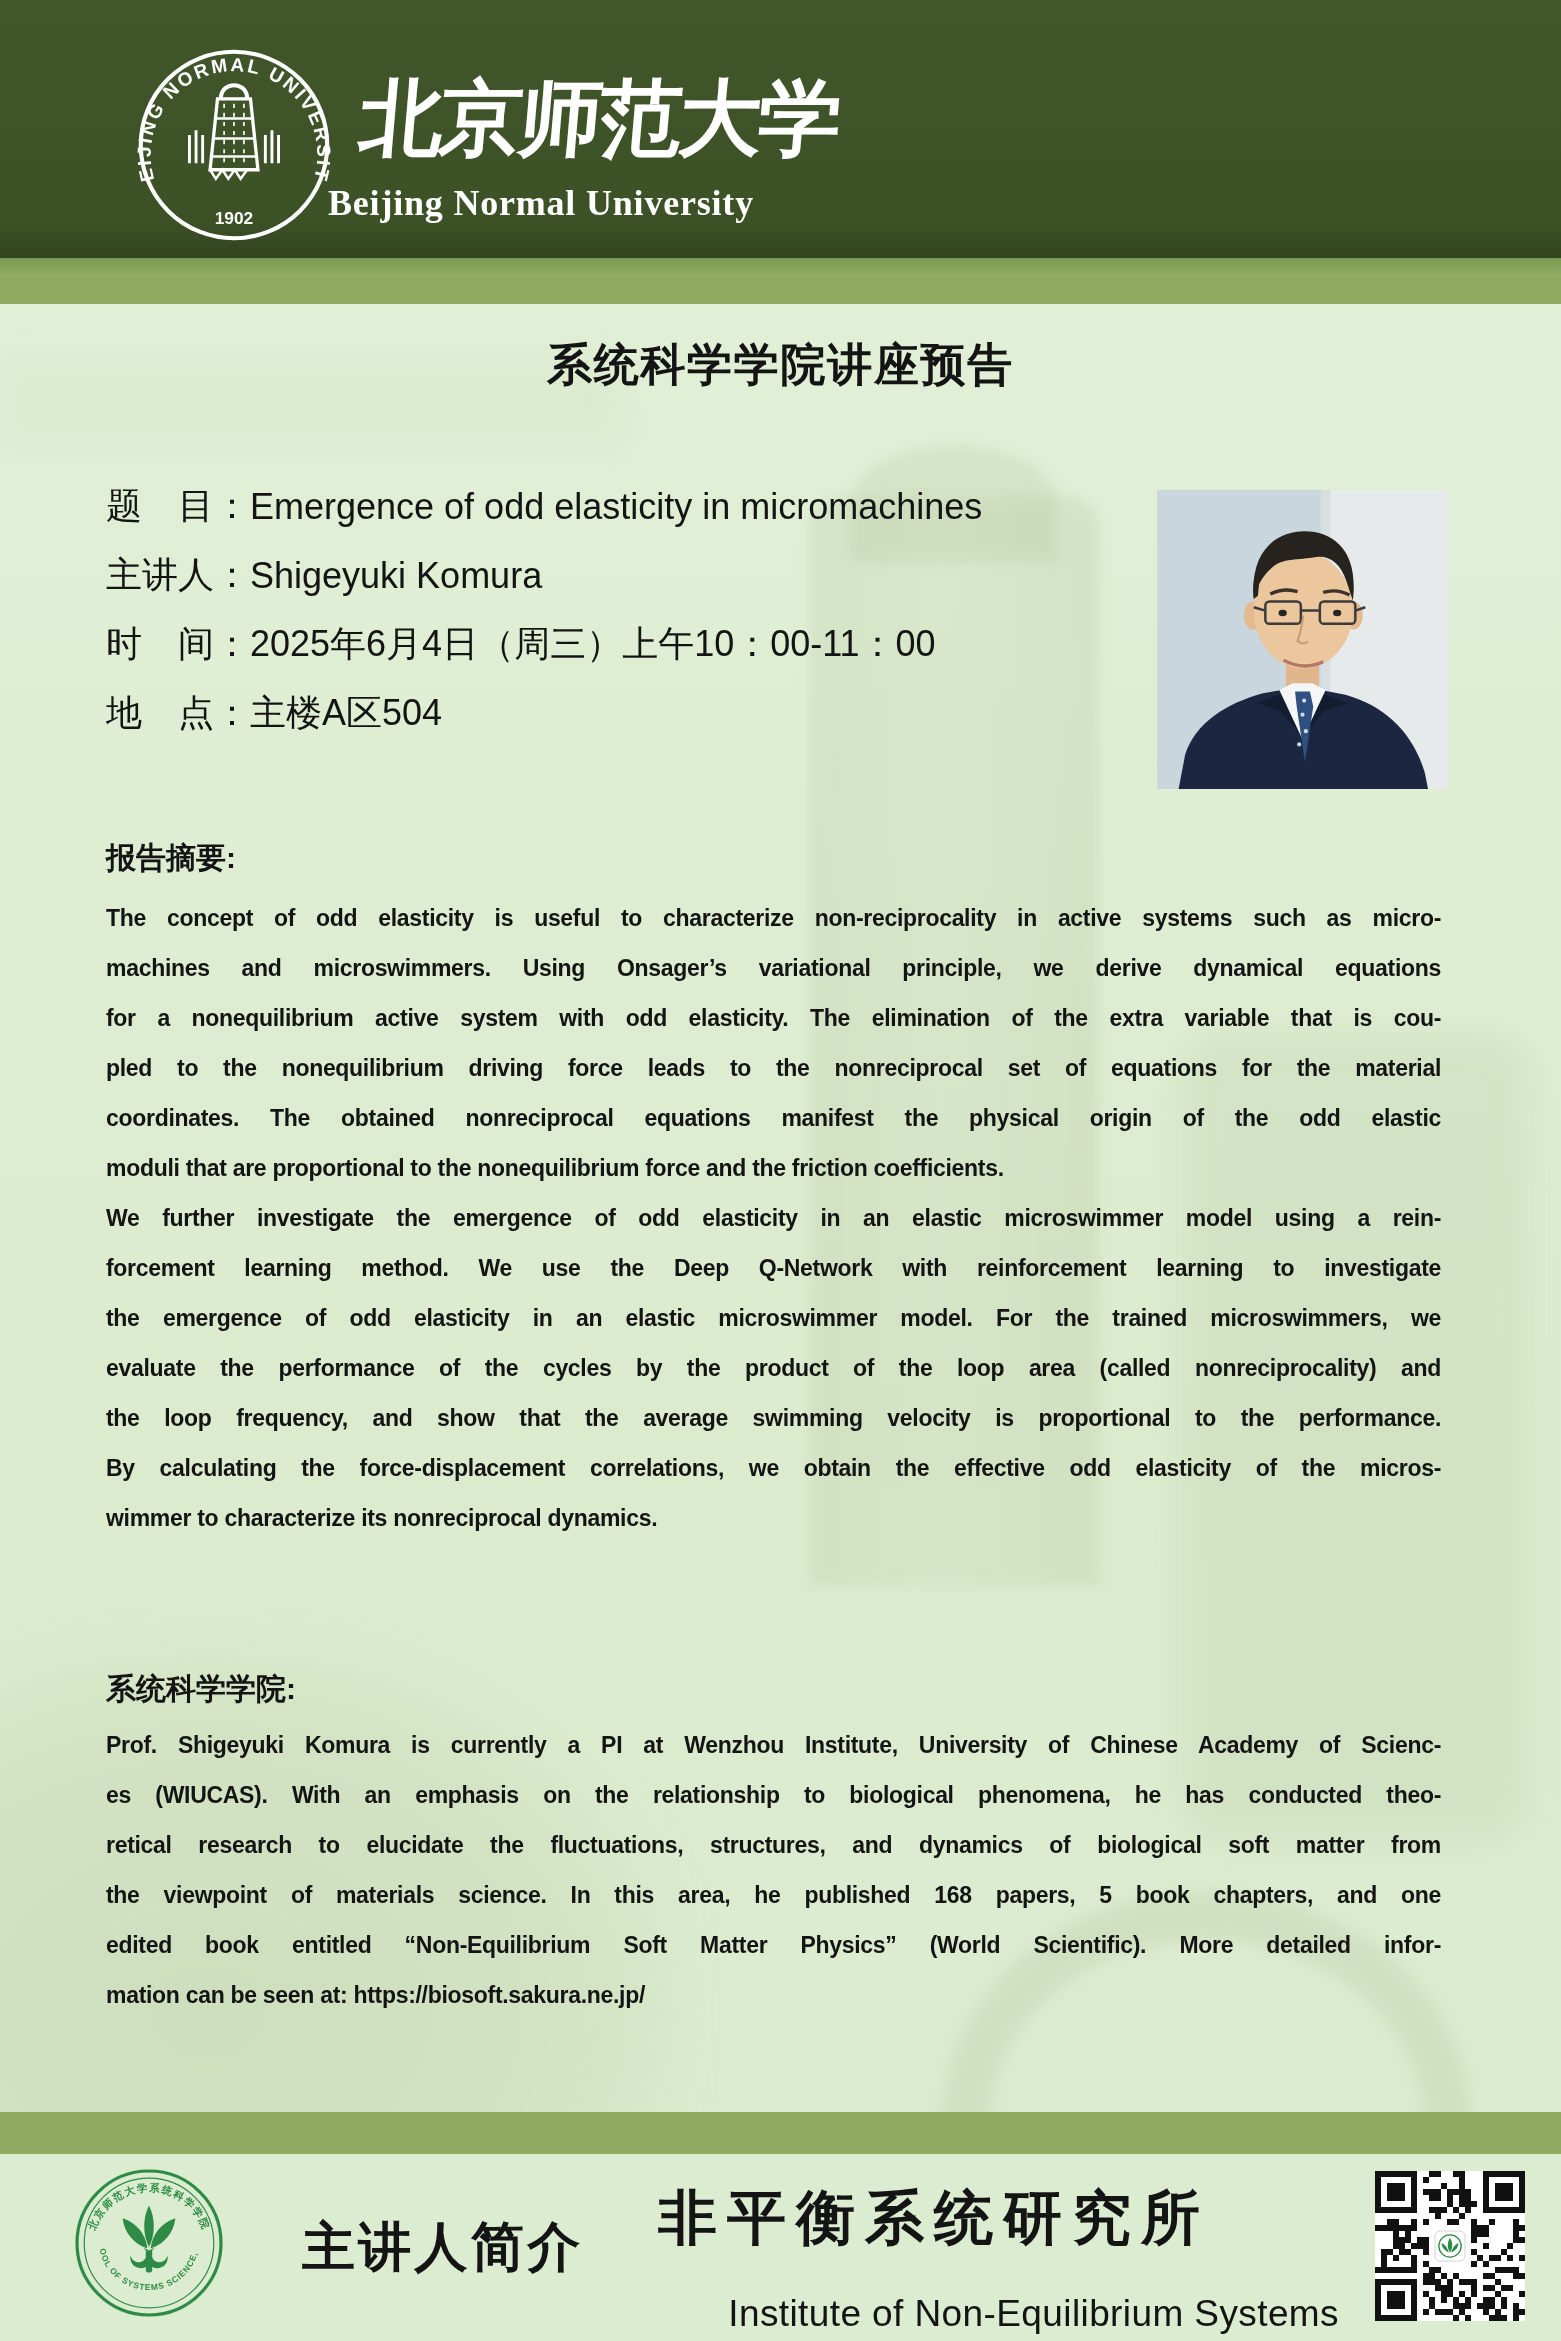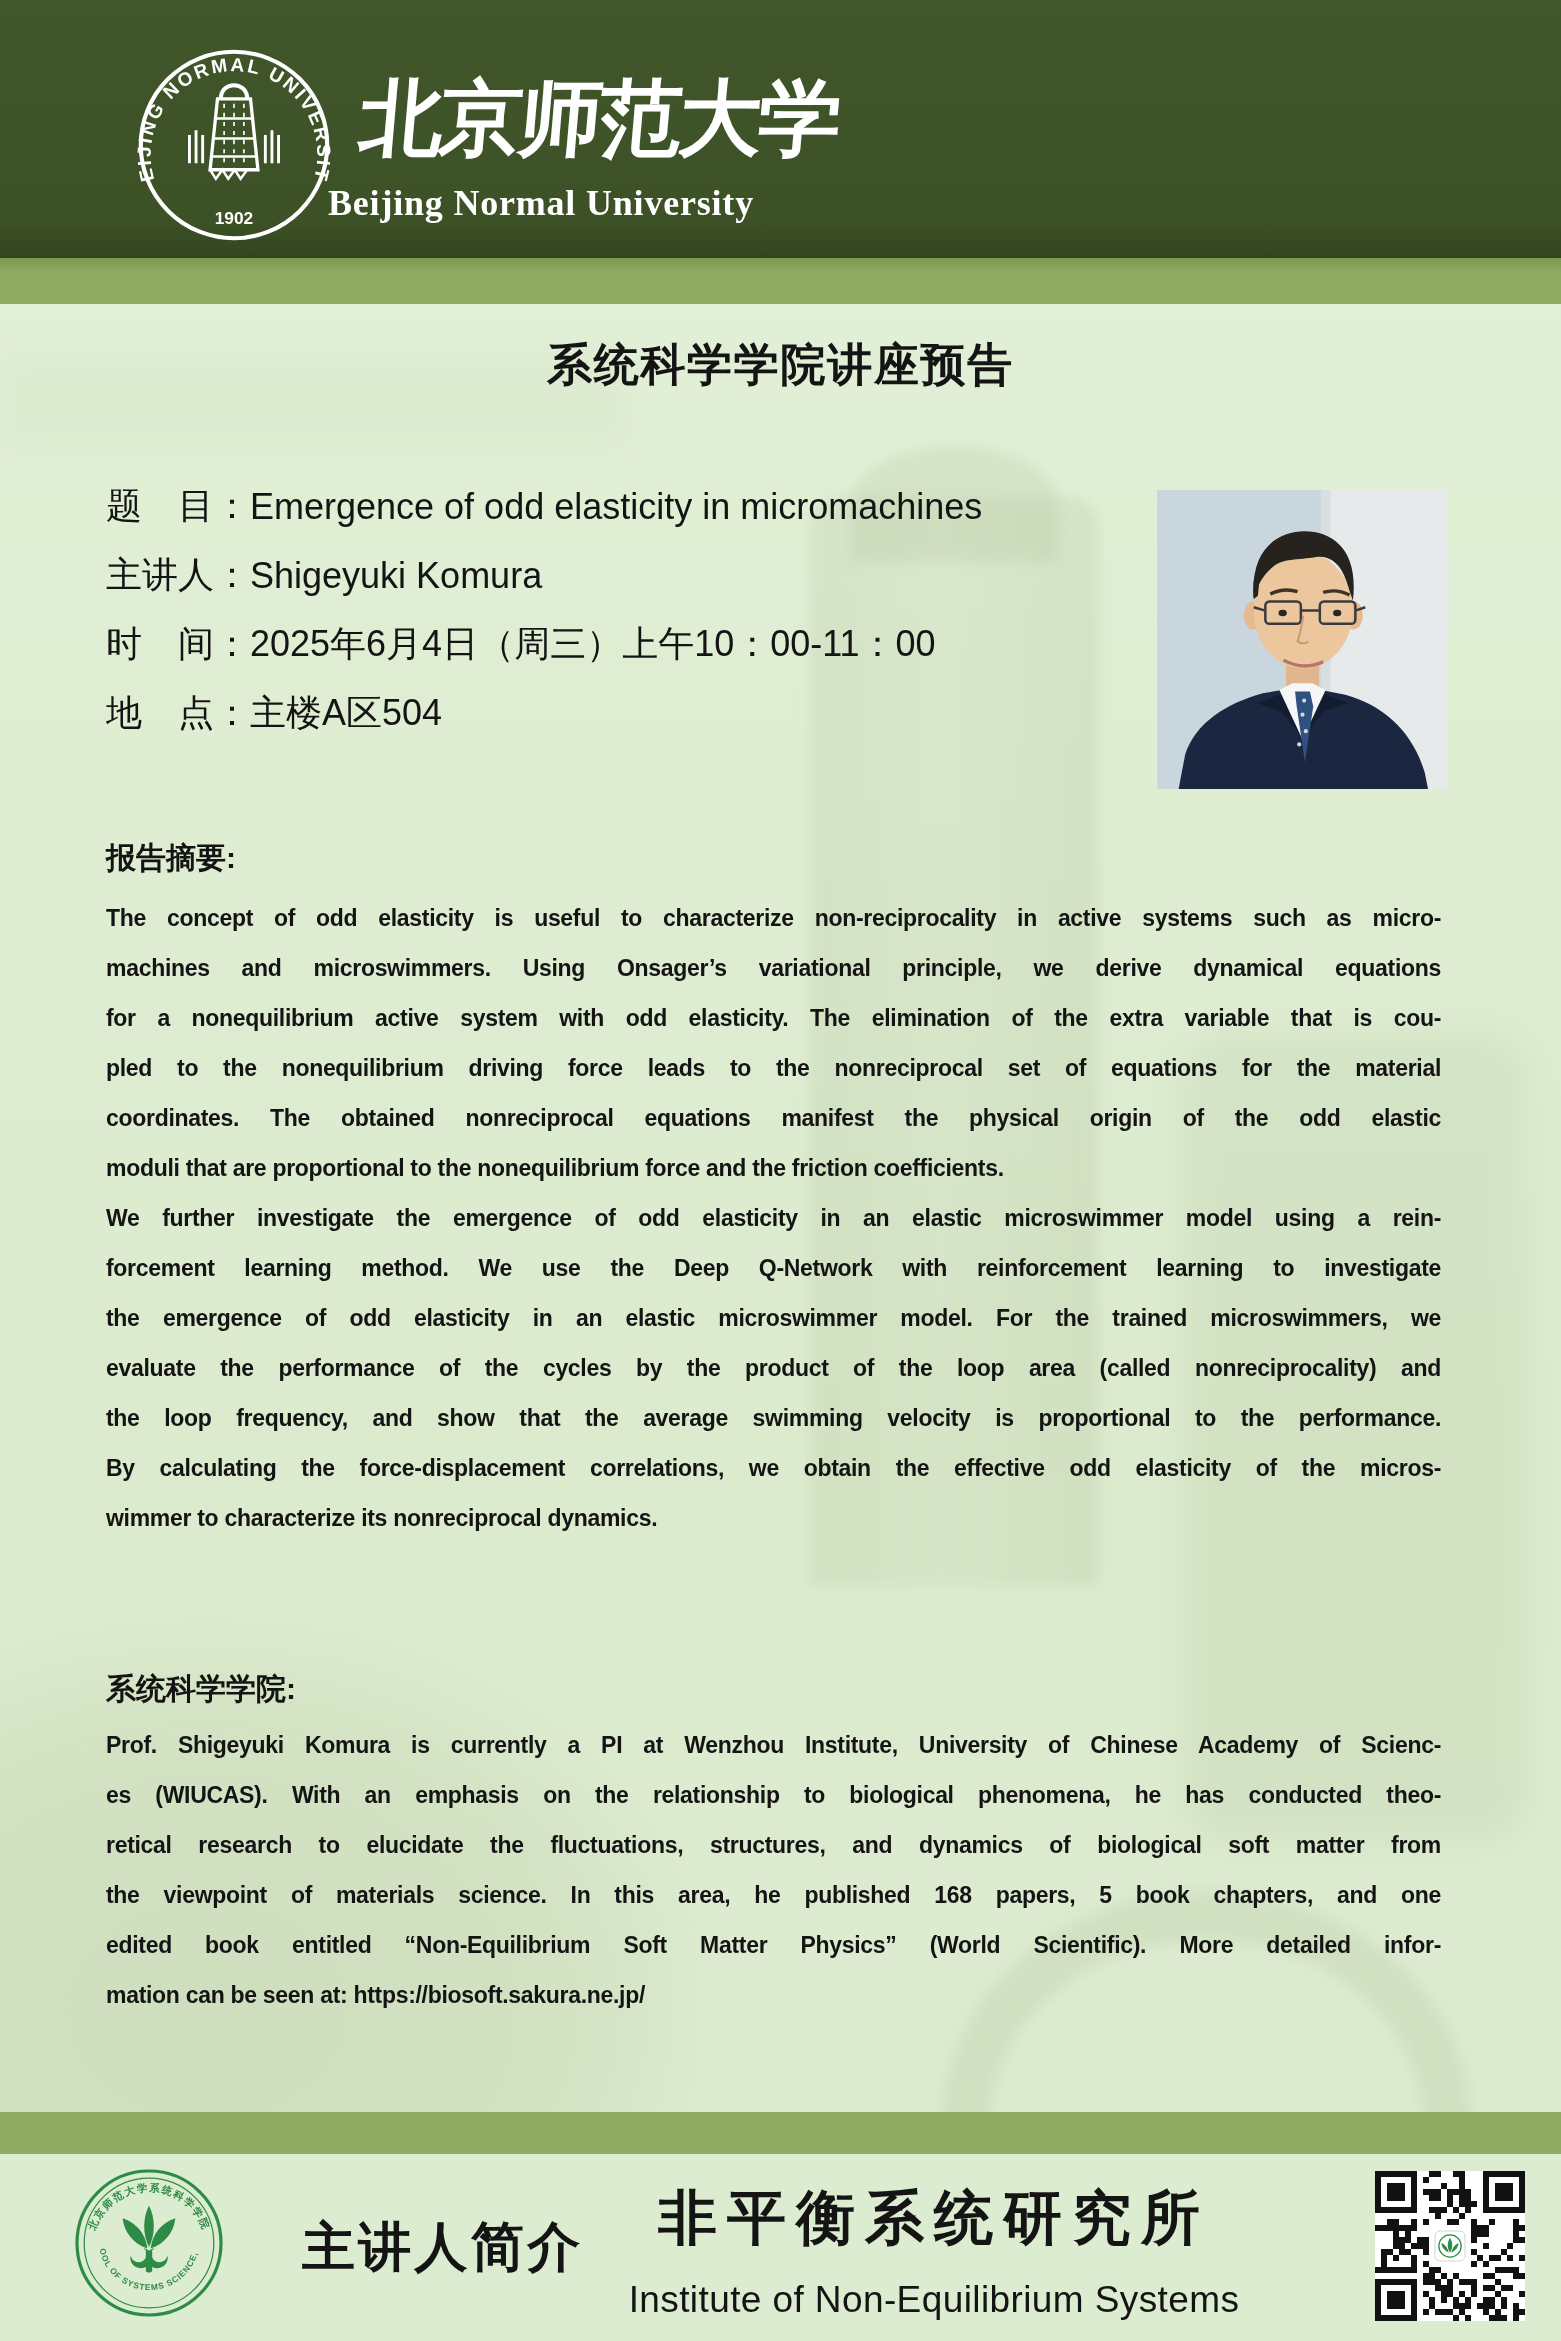--- a/index.html
+++ b/index.html
@@ -46,21 +46,21 @@
   .tb-bio{top:1720px;}
   .tline{height:50px;line-height:50px;font-size:23px;font-weight:bold;letter-spacing:-0.3px;
     white-space:nowrap;text-align:justify;text-align-last:justify;}
   .tline.end{text-align:right;text-align-last:left;}
   
   .footer{position:absolute;left:0;top:2154px;width:100%;height:188px;background:#dcecd0;z-index:3;}
   .sss-seal{position:absolute;left:73px;top:13.2px;width:152px;height:152px;}
   .school-name{position:absolute;left:302px;top:58px;font-size:53px;font-weight:bold;letter-spacing:3.3px;white-space:nowrap;}
   .institute{position:absolute;left:529px;top:25px;width:810px;text-align:center;}
   .institute-cn{font-size:59px;font-weight:900;letter-spacing:10px;font-family:"Liberation Serif",serif;white-space:nowrap;}
-  .institute-en{font-size:37px;margin-top:20px;letter-spacing:0.4px;white-space:nowrap;}
+  .institute-en{font-size:37px;margin-top:34px;letter-spacing:0.4px;white-space:nowrap;text-align:right;}
   .qr-box{position:absolute;left:1375px;top:16.5px;width:150px;height:150px;background:#ffffff;}
 </style>
 </head>
 <body>
 
 <div class="poster">
 
   <div class="wm wm-band"></div>
   <div class="wm wm-dome"></div>
   <div class="wm wm-tower"></div>

